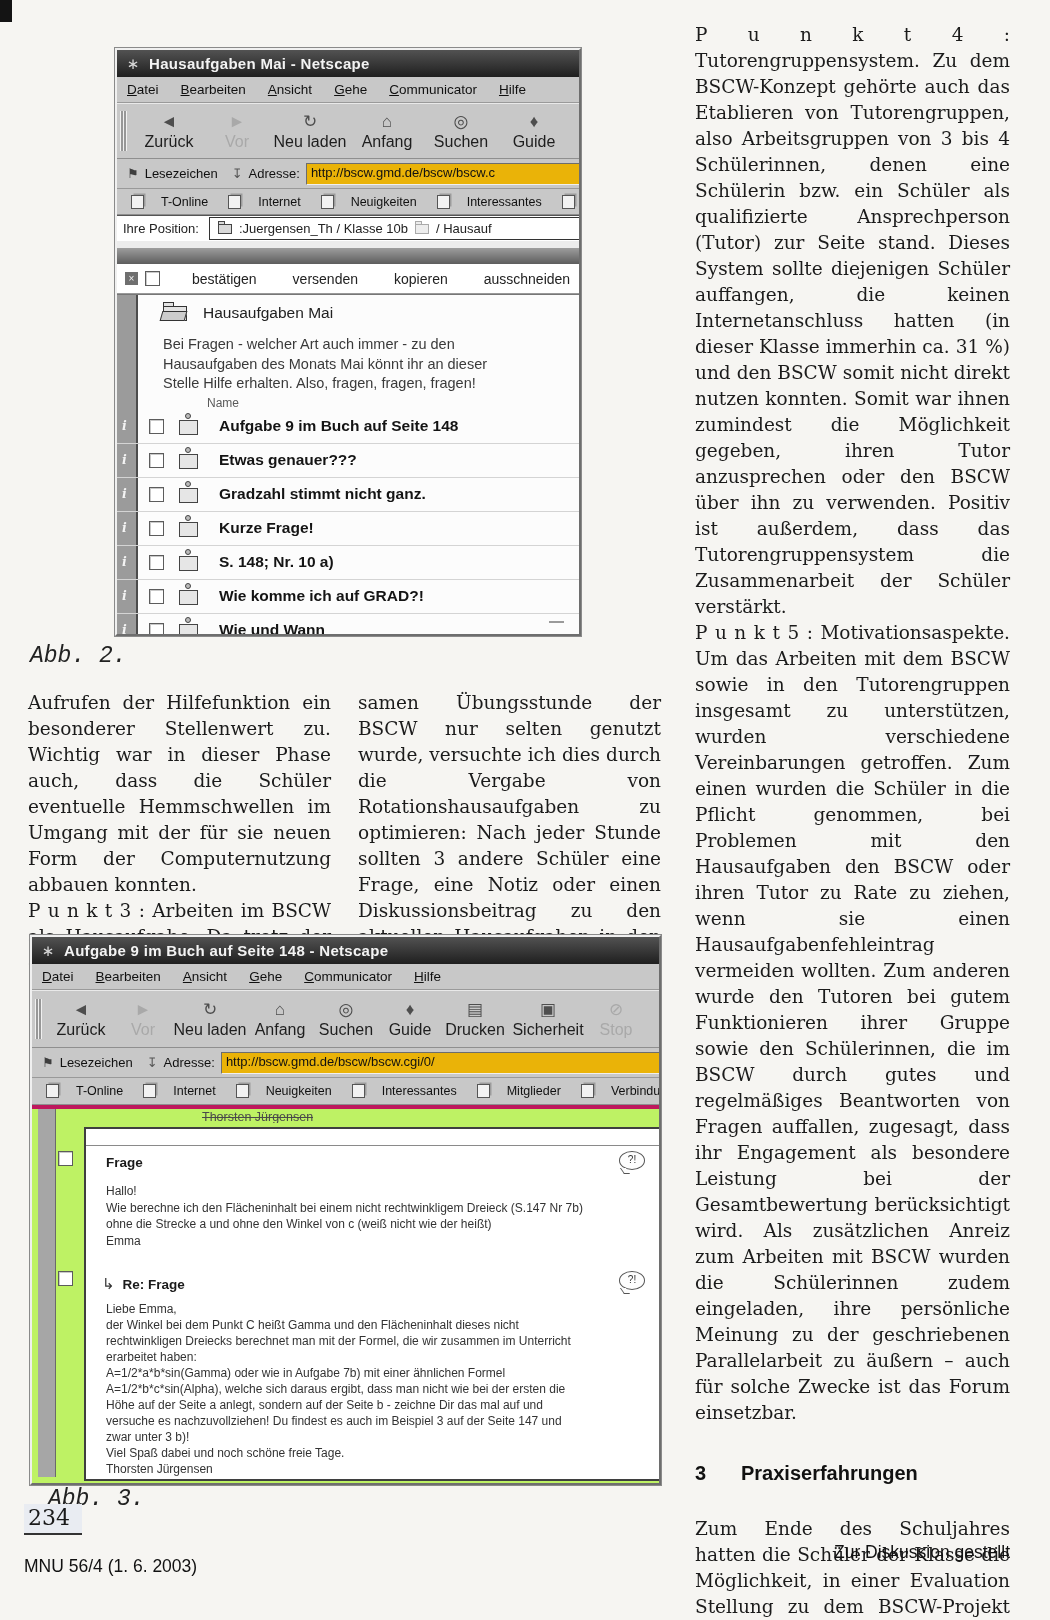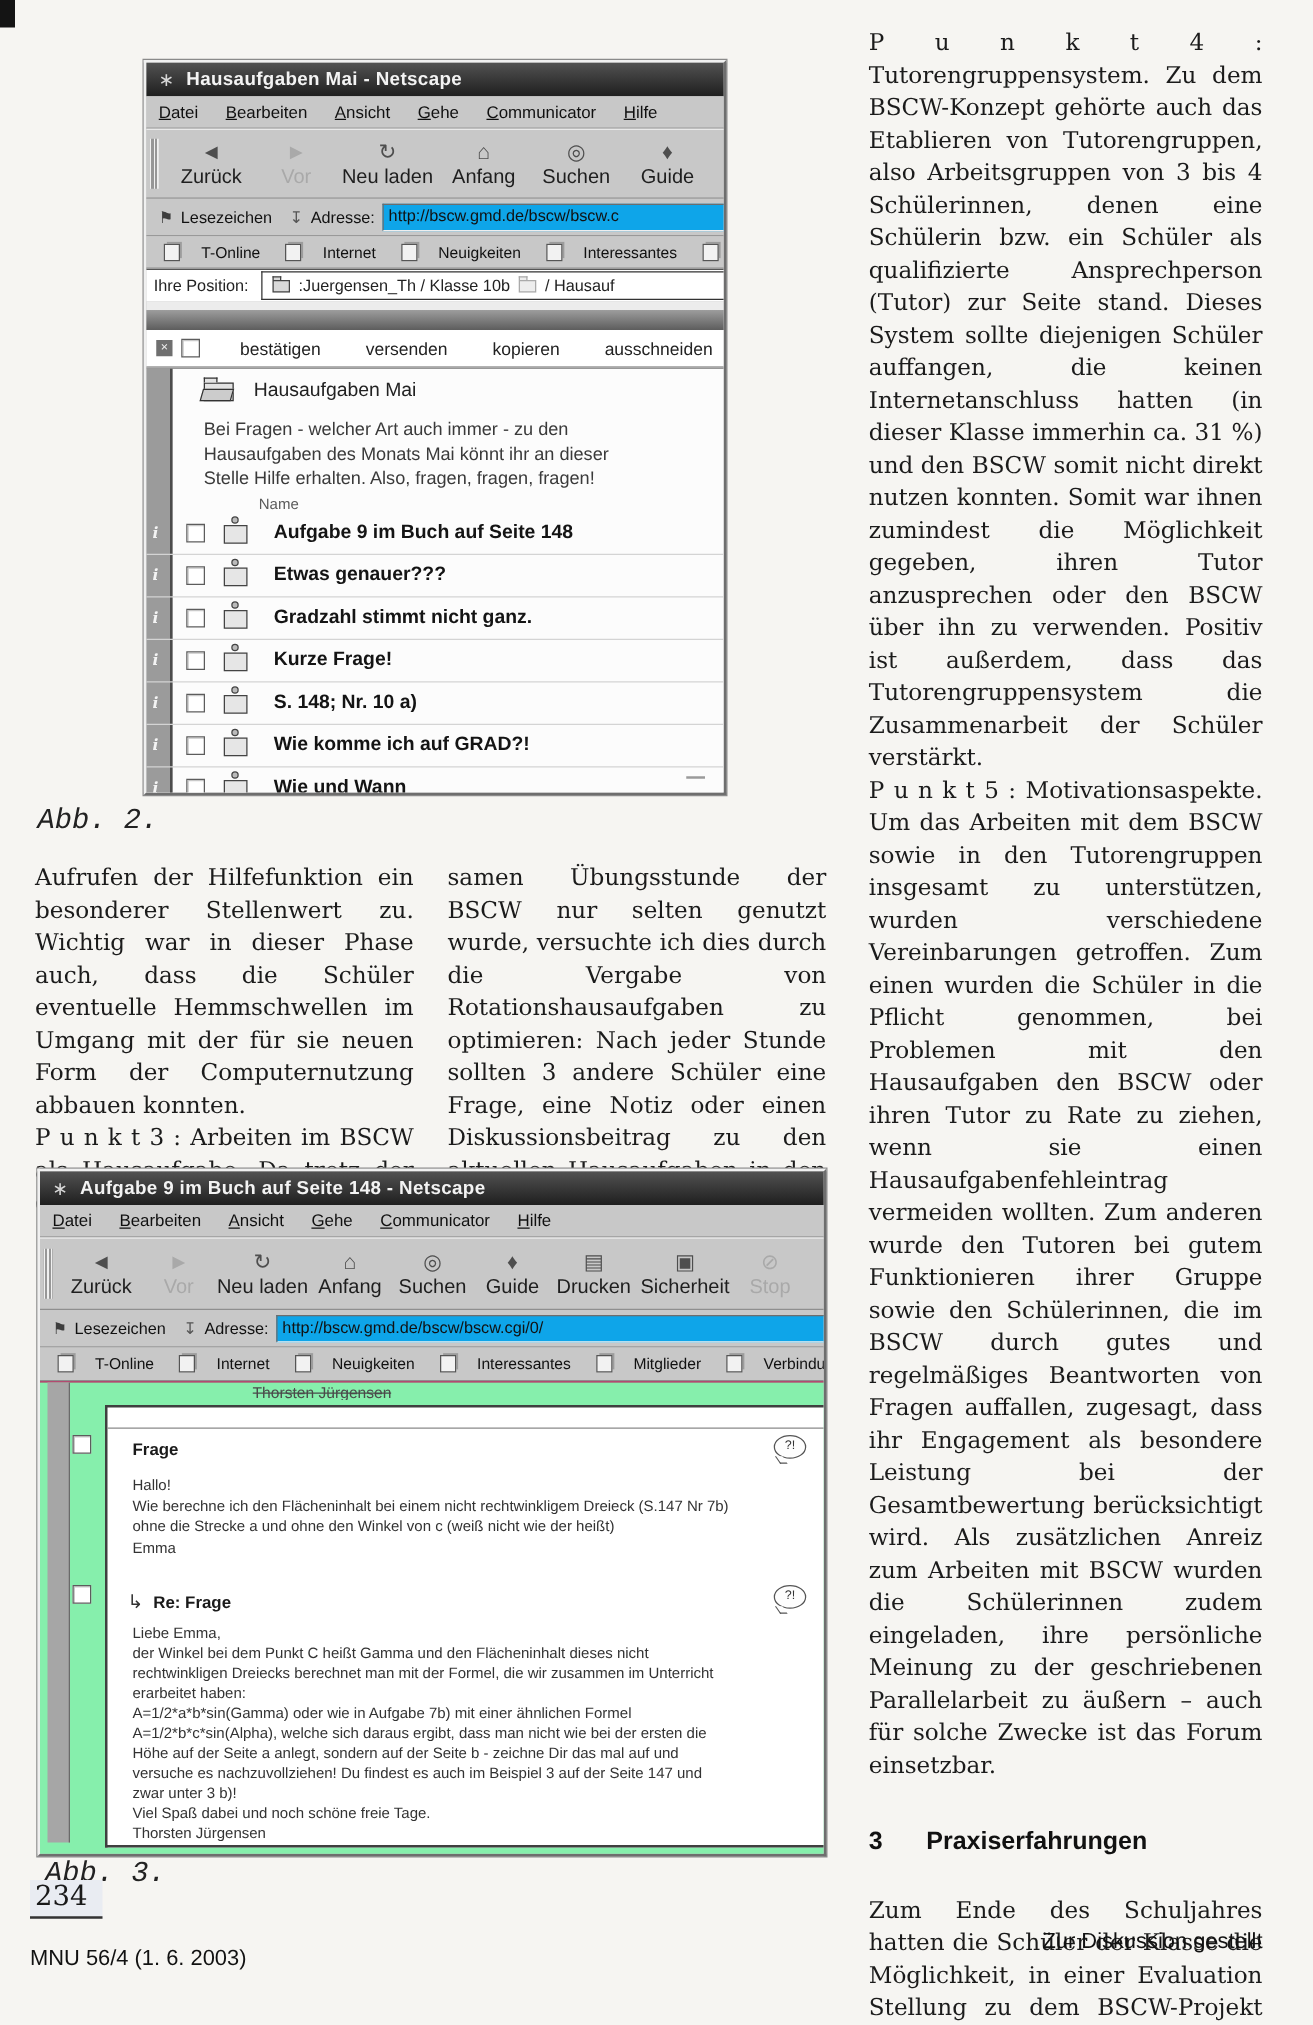--- a/index.html
+++ b/index.html
@@ -29,21 +29,21 @@
   .gripper{width:7px;height:40px;margin:0 6px 0 3px;background:repeating-linear-gradient(90deg,#f0f0f0 0 1px,#979797 1px 3px);}
   .tbtn{display:flex;flex-direction:column;align-items:center;justify-content:center;gap:2px;}
   .ticon{font-size:17px;line-height:19px;height:19px;color:#4e4e4e;}
   .tlabel{font-size:16px;color:#1e1e1e;}
   .tbtn.dis .ticon{color:#a9a9a9;}
   .tbtn.dis .tlabel{color:#a9a9a9;}
   .addrrow{display:flex;align-items:center;gap:6px;padding:0 0 0 10px;border-bottom:1px solid #999;background:#c8c8c8;}
   .flag-icon{font-size:13px;color:#3e3e3e;}
   .pen-icon{font-size:13px;color:#555;margin-left:8px;}
   .addr-label{font-size:13px;color:#111;}
-  .addr-field{flex:1;height:19px;background:#0ea5e9;border-top:1.5px solid #6d6d6d;border-left:1.5px solid #6d6d6d;border-bottom:1.5px solid #efefef;border-right:none;font-size:13px;color:#111;padding:1px 2px 0 4px;white-space:nowrap;overflow:hidden;}
+  .addr-field{flex:1;height:19px;background:#eab308;border-top:1.5px solid #6d6d6d;border-left:1.5px solid #6d6d6d;border-bottom:1.5px solid #efefef;border-right:none;font-size:13px;color:#111;padding:1px 2px 0 4px;white-space:nowrap;overflow:hidden;}
   .linksrow{display:flex;align-items:center;gap:20px;padding:0 0 0 14px;font-size:12.5px;color:#111;background:#c8c8c8;border-bottom:1px solid #8e8e8e;white-space:nowrap;}
   .link-item{display:flex;align-items:center;gap:17px;}
   .page-icon{display:inline-block;width:11px;height:12px;background:#f2f2f2;border:1.5px solid #555;box-shadow:2px -2px 0 -0.5px #9c9c9c;}
 
   
   .posrow{height:25px;background:#fff;border-top:1px solid #555;display:flex;align-items:center;font-size:13px;color:#222;}
   .pos-label{margin-left:6px;white-space:nowrap;}
   .pos-box{margin-left:10px;flex:1;height:21px;border:1.5px solid #333;border-right:none;display:flex;align-items:center;gap:7px;padding-left:8px;white-space:nowrap;overflow:hidden;font-size:13px;}
   .folder-mini{display:inline-block;width:12px;height:8px;background:#d9d9d9;border:1.5px solid #444;position:relative;flex:none;}
   .folder-mini::before{content:"";position:absolute;top:-4px;left:-1px;width:5px;height:2px;background:#d9d9d9;border:1.5px solid #444;border-bottom:none;}
@@ -68,21 +68,21 @@
   .rows{position:absolute;left:0;right:0;top:115px;}
   .item-row{position:relative;height:33px;border-bottom:1px solid #d4d4d4;}
   .imark{position:absolute;left:5px;top:8px;color:#f4f4f4;font-weight:bold;font-style:italic;font-size:12.5px;font-family:"DejaVu Serif",serif;}
   .item-row .cbx{position:absolute;left:32px;top:9px;}
   .note-icon{position:absolute;left:62px;top:10px;width:17px;height:13px;border:1.5px solid #444;background:#e6e6e6;}
   .note-icon::before{content:"";position:absolute;left:5px;top:-8px;width:4px;height:4px;border:1.5px solid #444;border-radius:50%;background:#bbb;}
   .ilabel{position:absolute;left:102px;top:7px;font-weight:bold;font-size:15.5px;color:#141414;}
   .artifact-dash{position:absolute;width:15px;border-top:2px solid #9a9a9a;}
 
   
-  .content2{position:relative;background:#86efac;border-top:1px solid #be185d;height:381px;}
+  .content2{position:relative;background:#bef264;border-top:4px solid #be185d;height:381px;}
   .gutter2{position:absolute;left:6px;top:0;width:17px;height:368px;background:#a6a6a6;border-right:1px solid #6a6a6a;}
   .author-clip{position:absolute;left:170px;top:1px;height:13px;overflow:hidden;font-size:12.5px;color:#4a4a4a;text-decoration:line-through;}
   .posts-box{position:absolute;left:52px;top:18px;right:0;height:350px;background:#fff;border-left:2px solid #3f3f3f;border-top:2px solid #3f3f3f;border-bottom:2px solid #3f3f3f;}
   .posts-box::before{content:"";position:absolute;left:0;right:0;top:16px;border-top:1px solid #8a8a8a;}
   .p-title{position:absolute;font-weight:bold;font-size:13.5px;color:#1a1a1a;display:flex;align-items:center;gap:8px;justify-content:center;}
   .reply-arrow{font-weight:normal;font-size:15px;color:#333;}
   .bubble{position:absolute;width:24px;height:17px;border:1.5px solid #555;border-radius:50%;font-size:10px;line-height:16px;text-align:center;color:#333;background:#fdfdfd;}
   .bubble::after{content:"";position:absolute;left:2px;bottom:-5px;width:5px;height:5px;border-left:1.5px solid #555;border-bottom:1.5px solid #555;background:#fdfdfd;transform:skewX(35deg);}
   .p-body{position:absolute;font-size:12px;color:#333;white-space:pre-line;}
   .pcbx{position:absolute;}
@@ -375,17 +375,17 @@
 A=1/2*b*c*sin(Alpha), welche sich daraus ergibt, dass man nicht wie bei der ersten die
 Höhe auf der Seite a anlegt, sondern auf der Seite b - zeichne Dir das mal auf und
 versuche es nachzuvollziehen! Du findest es auch im Beispiel 3 auf der Seite 147 und
 zwar unter 3 b)!
 Viel Spaß dabei und noch schöne freie Tage.
 Thorsten Jürgensen</div>
       </div>
     </div>
   </div>
 
-  <div class="caption" style="left:36px;top:1486px;">Abb. 3.</div>
+  <div class="caption" style="left:48px;top:1486px;">Abb. 3.</div>
   <div class="pagenum">234</div>
   <div class="footer-left">MNU 56/4 (1. 6. 2003)</div>
   <div class="footer-right">Zur Diskussion gestellt</div>
 </div>
 
 </body></html>

